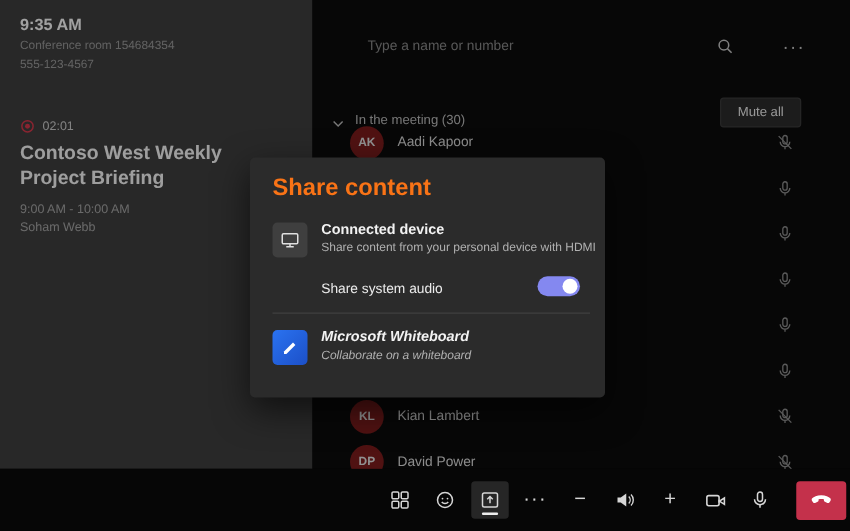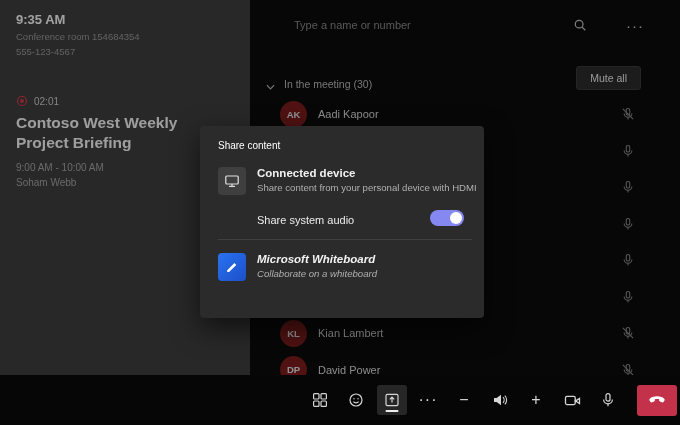--- a/index.html
+++ b/index.html
@@ -12,21 +12,21 @@
   .time{font-size:13px;font-weight:600;color:#fff;}
   .room,.phone{font-size:9.5px;color:#9c9c9c;margin-top:4px;}
   .rec-row{margin-top:38px;display:flex;align-items:center;gap:6px;font-size:10px;color:#cfcfcf;}
   .meet-title{margin-top:6px;width:188px;font-size:15.5px;font-weight:700;color:#fbfbfb;line-height:1.28;}
   .meet-time{margin-top:9px;font-size:10px;color:#a8a8a8;}
   .organizer{margin-top:4px;font-size:10px;color:#a8a8a8;}
 
   
   .roster{position:absolute;left:250px;top:0;width:430px;height:375px;background:#0c0c0c;z-index:1;}
   .search-row{height:50px;display:flex;align-items:center;box-sizing:border-box;
-              padding:0 36px 0 42px;gap:39px;}
+              padding:0 36px 0 42px;gap:39px;margin-top:12px;}
   .search-input{flex:1;background:transparent;border:0;outline:none;color:#eee;font-size:11px;
                 font-family:"Liberation Sans",sans-serif;}
   .search-input::placeholder{color:#8b8b8b;}
   .icon{display:flex;align-items:center;justify-content:center;}
   .dots{font-size:15px;color:#c9c9c9;letter-spacing:1px;line-height:1;}
   .section-row{height:28px;margin-top:12px;display:flex;align-items:flex-end;padding-left:16px;
                font-size:10.5px;color:#bdbdbd;}
   .chev{margin-right:9px;display:flex;}
   .mute-all{margin-left:auto;margin-right:39px;background:#2d2d2d;border:1px solid #3c3c3c;
             color:#f0f0f0;font-size:10.5px;padding:5px 13px;border-radius:3px;
@@ -39,21 +39,21 @@
   .pname{margin-left:11px;flex:1;font-size:11px;color:#dedede;white-space:nowrap;}
   .pmic{color:#8f8f8f;display:flex;}
 
   
   .overlay{position:absolute;left:0;top:0;width:680px;height:375px;background:rgba(0,0,0,.37);z-index:5;}
 
   
   .modal{position:absolute;left:200px;top:126px;width:284px;height:192px;box-sizing:border-box;
          background:#2b2b2b;border-radius:4px;padding:14px 10px 14px 18px;z-index:10;
          box-shadow:0 10px 28px rgba(0,0,0,.6);}
-  .modal-title{font-size:10px;font-weight:400;color:#ffffff;}
+  .modal-title{font-size:19px;font-weight:700;color:#f97316;}
   .item-row{margin-top:16px;display:flex;gap:11px;align-items:flex-start;cursor:pointer;}
   .item-icon{width:28px;height:28px;border-radius:4px;background:#3f3f3f;flex:none;
              display:flex;align-items:center;justify-content:center;}
   .item-icon.blue{background:linear-gradient(135deg,#2a72f0,#1c50c8);}
   .item-title{font-size:11.5px;font-weight:600;color:#f2f2f2;}
   .item-sub{margin-top:3px;font-size:9.6px;color:#b0b0b0;white-space:nowrap;}
   .audio-row{margin-top:15px;display:flex;align-items:flex-end;box-sizing:border-box;
              padding-left:39px;padding-right:10px;}
   .audio-label{flex:1;font-size:11px;color:#ececec;}
   .toggle{width:34px;height:16px;border-radius:9px;background:#4a4a4a;position:relative;cursor:pointer;flex:none;}

